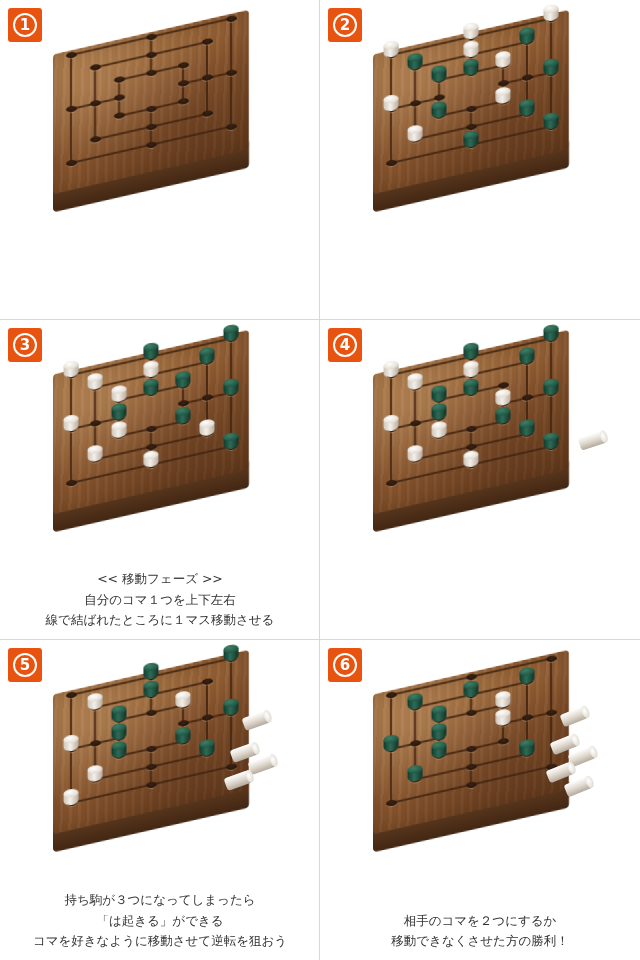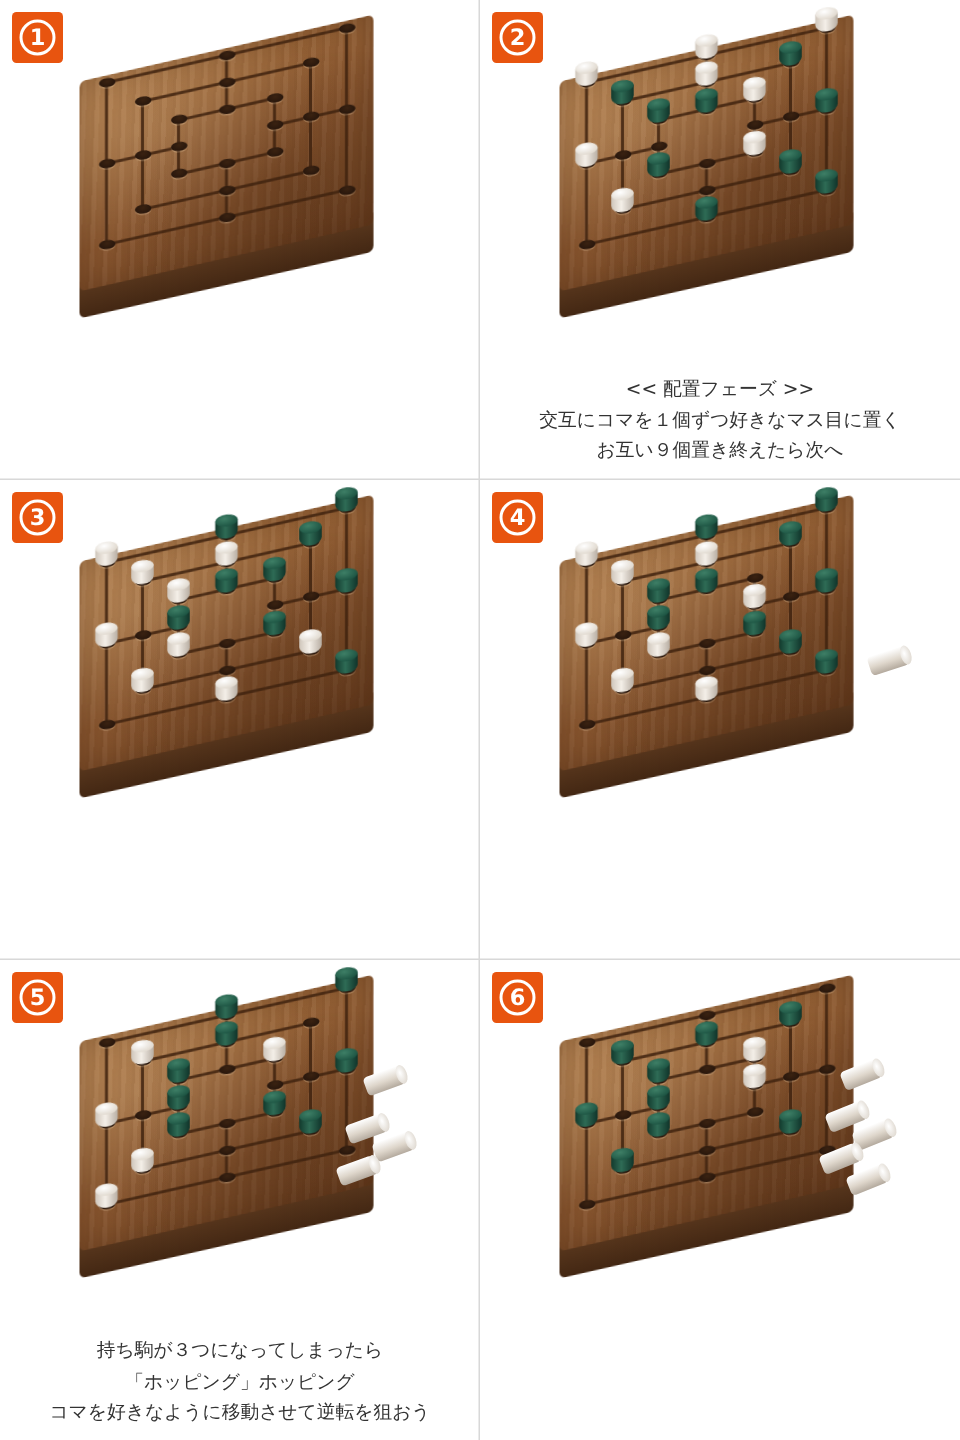--- a/index.html
+++ b/index.html
@@ -356,23 +356,20 @@
                 </div>
                 <div class="pc green" style="left: 178px; top: 103.719px; z-index: 224;">
                   <div class="body"></div>
                   <div class="cap"></div>
                 </div>
               </div>
           </div>
           <div class="captured"></div>
         </div>
       </div>
-      <div class="caption">&lt;&lt; 配置フェーズ &gt;&gt;
-交互にコマを１個ずつ好きなマス目に置く
-お互い９個置き終えたら次へ</div>
     </div>
 
     <div class="cell col1 row2 cell3">
       <div class="badge">
           <span>3</span>
         </div>
       <div class="photo">
         <div class="board-wrap">
           <div class="board3d">
             <div class="board-side"></div>
@@ -483,20 +480,23 @@
                 </div>
                 <div class="pc green" style="left: 178px; top: 103.719px; z-index: 224;">
                   <div class="body"></div>
                   <div class="cap"></div>
                 </div>
               </div>
           </div>
           <div class="captured"></div>
         </div>
       </div>
+      <div class="caption">&lt;&lt; 移動フェーズ &gt;&gt;
+自分のコマ１つを上下左右
+線で結ばれたところに１マス移動させる</div>
     </div>
 
     <div class="cell col2 row2 cell4">
       <div class="badge">
           <span>4</span>
         </div>
       <div class="photo">
         <div class="board-wrap">
           <div class="board3d">
             <div class="board-side"></div>
@@ -738,21 +738,21 @@
                 <div class="end"></div>
               </div>
               <div class="cpc white" style="left: 190px; top: 112px; transform: rotate(-20deg);">
                 <div class="cyl"></div>
                 <div class="end"></div>
               </div>
             </div>
         </div>
       </div>
       <div class="caption">持ち駒が３つになってしまったら
-「ホッピング」ホッピング
+「は起きる」ができる
 コマを好きなように移動させて逆転を狙おう</div>
     </div>
 
     <div class="cell col2 row3 cell6">
       <div class="badge">
           <span>6</span>
         </div>
       <div class="photo">
         <div class="board-wrap">
           <div class="board3d">
@@ -857,16 +857,18 @@
                 <div class="cyl"></div>
                 <div class="end"></div>
               </div>
               <div class="cpc white" style="left: 210px; top: 118px; transform: rotate(-22deg);">
                 <div class="cyl"></div>
                 <div class="end"></div>
               </div>
             </div>
         </div>
       </div>
+      <div class="caption">相手のコマを２つにするか
+移動できなくさせた方の勝利！</div>
     </div>
 
   </div>
 </div>
 
 </body></html>

